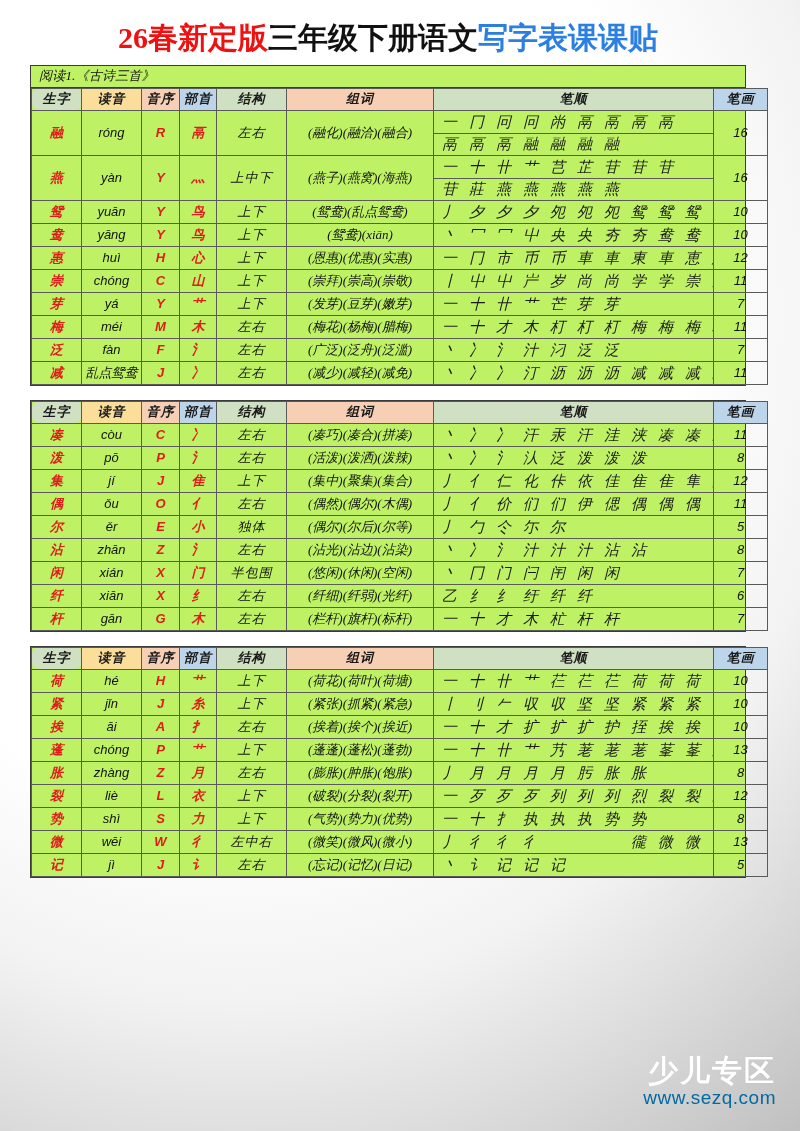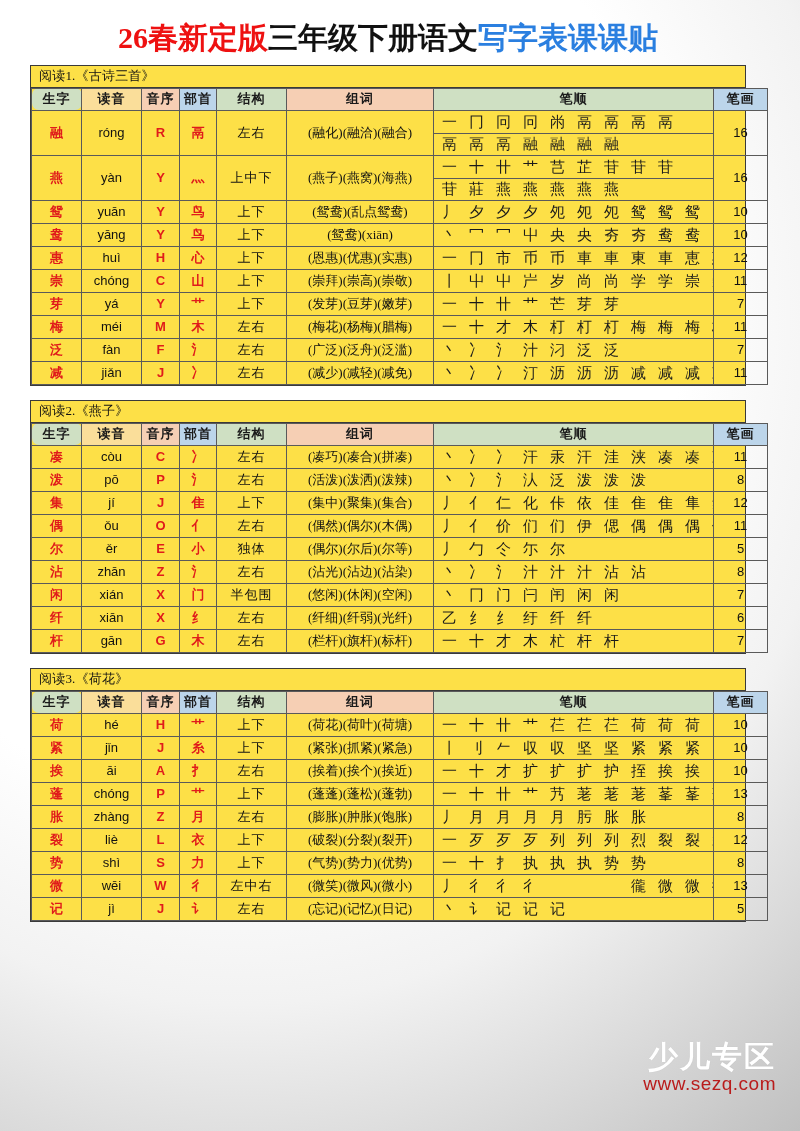--- a/index.html
+++ b/index.html
@@ -35,21 +35,22 @@
     font-family: "Liberation Serif","DejaVu Serif",serif;
   }
   .title .seg-red   { color:#ee1111; }
   .title .seg-black { color:#111111; }
   .title .seg-blue  { color:#2a7fe0; }
 
   
   .block {
     margin: 0 30px 14px 30px;
     border: 1.6px solid #3a3a3a;
-    background: #fde047;
+    background: #bef264;
+    font-style: italic;
   }
   .block-title {
     font-size: 13px;
     color:#111;
     padding: 3px 6px 3px 8px;
     border-bottom: 1.6px solid #3a3a3a;
     line-height: 1.15;
     letter-spacing: .2px;
   }
   table.sheet {
@@ -134,36 +135,36 @@
   .stk.last { color:#1a1a1a; }
   .stk.partial { color:#1a1a1a; }
 
   tbody tr { height: 22px; }
   tr.tall { height: 44px; }
 
   
   .watermark {
     position:absolute;
     right: 24px;
-    bottom: 36px;
+    bottom: 22px;
     text-align:right;
     z-index:3;
     pointer-events:none;
   }
   .wm-logo {
     color:#ffffff;
     font-size: 30px;
     font-weight:700;
     letter-spacing:2px;
     line-height:1.05;
     font-family:"Liberation Sans","DejaVu Sans",sans-serif;
     text-shadow: 0 0 1px rgba(0,0,0,.12);
   }
   .wm-url {
-    color:#b91c1c;
+    color:#0369a1;
     font-size: 19px;
     letter-spacing:.5px;
     font-family:"Liberation Sans","DejaVu Sans",sans-serif;
     margin-top:1px;
   }
 </style>
 </head>
 <body>
 
 <div class="page-bg"></div>
@@ -434,21 +435,21 @@
                     <span class="stk partial">汈</span>
                     <span class="stk partial">泛</span>
                     <span class="stk last">泛</span>
                   </div>
                 </div>
               </td>
               <td class="hua">7</td>
             </tr>
             <tr>
               <td class="zi">减</td>
-              <td class="yin">jiǎn</td>
+              <td class="yin">乱点鸳鸯</td>
               <td class="xu">J</td>
               <td class="bu">冫</td>
               <td class="jie">左右</td>
               <td class="ci">(减少)(减轻)(减免)</td>
               <td class="shun">
                 <div class="shun-wrap">
                   <div class="shun-line">
                     <span class="stk partial">丶</span>
                     <span class="stk partial">冫</span>
                     <span class="stk partial">冫</span>
@@ -462,21 +463,20 @@
                     <span class="stk last">减</span>
                   </div>
                 </div>
               </td>
               <td class="hua">11</td>
             </tr>
           </tbody>
         </table>
       </div>
       <div class="block">
-        <div class="block-title">阅读2.《燕子》</div>
         <table class="sheet">
           <colgroup>
             <col class="c-zi">
             <col class="c-yin">
             <col class="c-xu">
             <col class="c-bu">
             <col class="c-jie">
             <col class="c-ci">
             <col class="c-shun">
             <col class="c-hua">
@@ -700,21 +700,20 @@
                     <span class="stk last">杆</span>
                   </div>
                 </div>
               </td>
               <td class="hua">7</td>
             </tr>
           </tbody>
         </table>
       </div>
       <div class="block">
-        <div class="block-title">阅读3.《荷花》</div>
         <table class="sheet">
           <colgroup>
             <col class="c-zi">
             <col class="c-yin">
             <col class="c-xu">
             <col class="c-bu">
             <col class="c-jie">
             <col class="c-ci">
             <col class="c-shun">
             <col class="c-hua">

